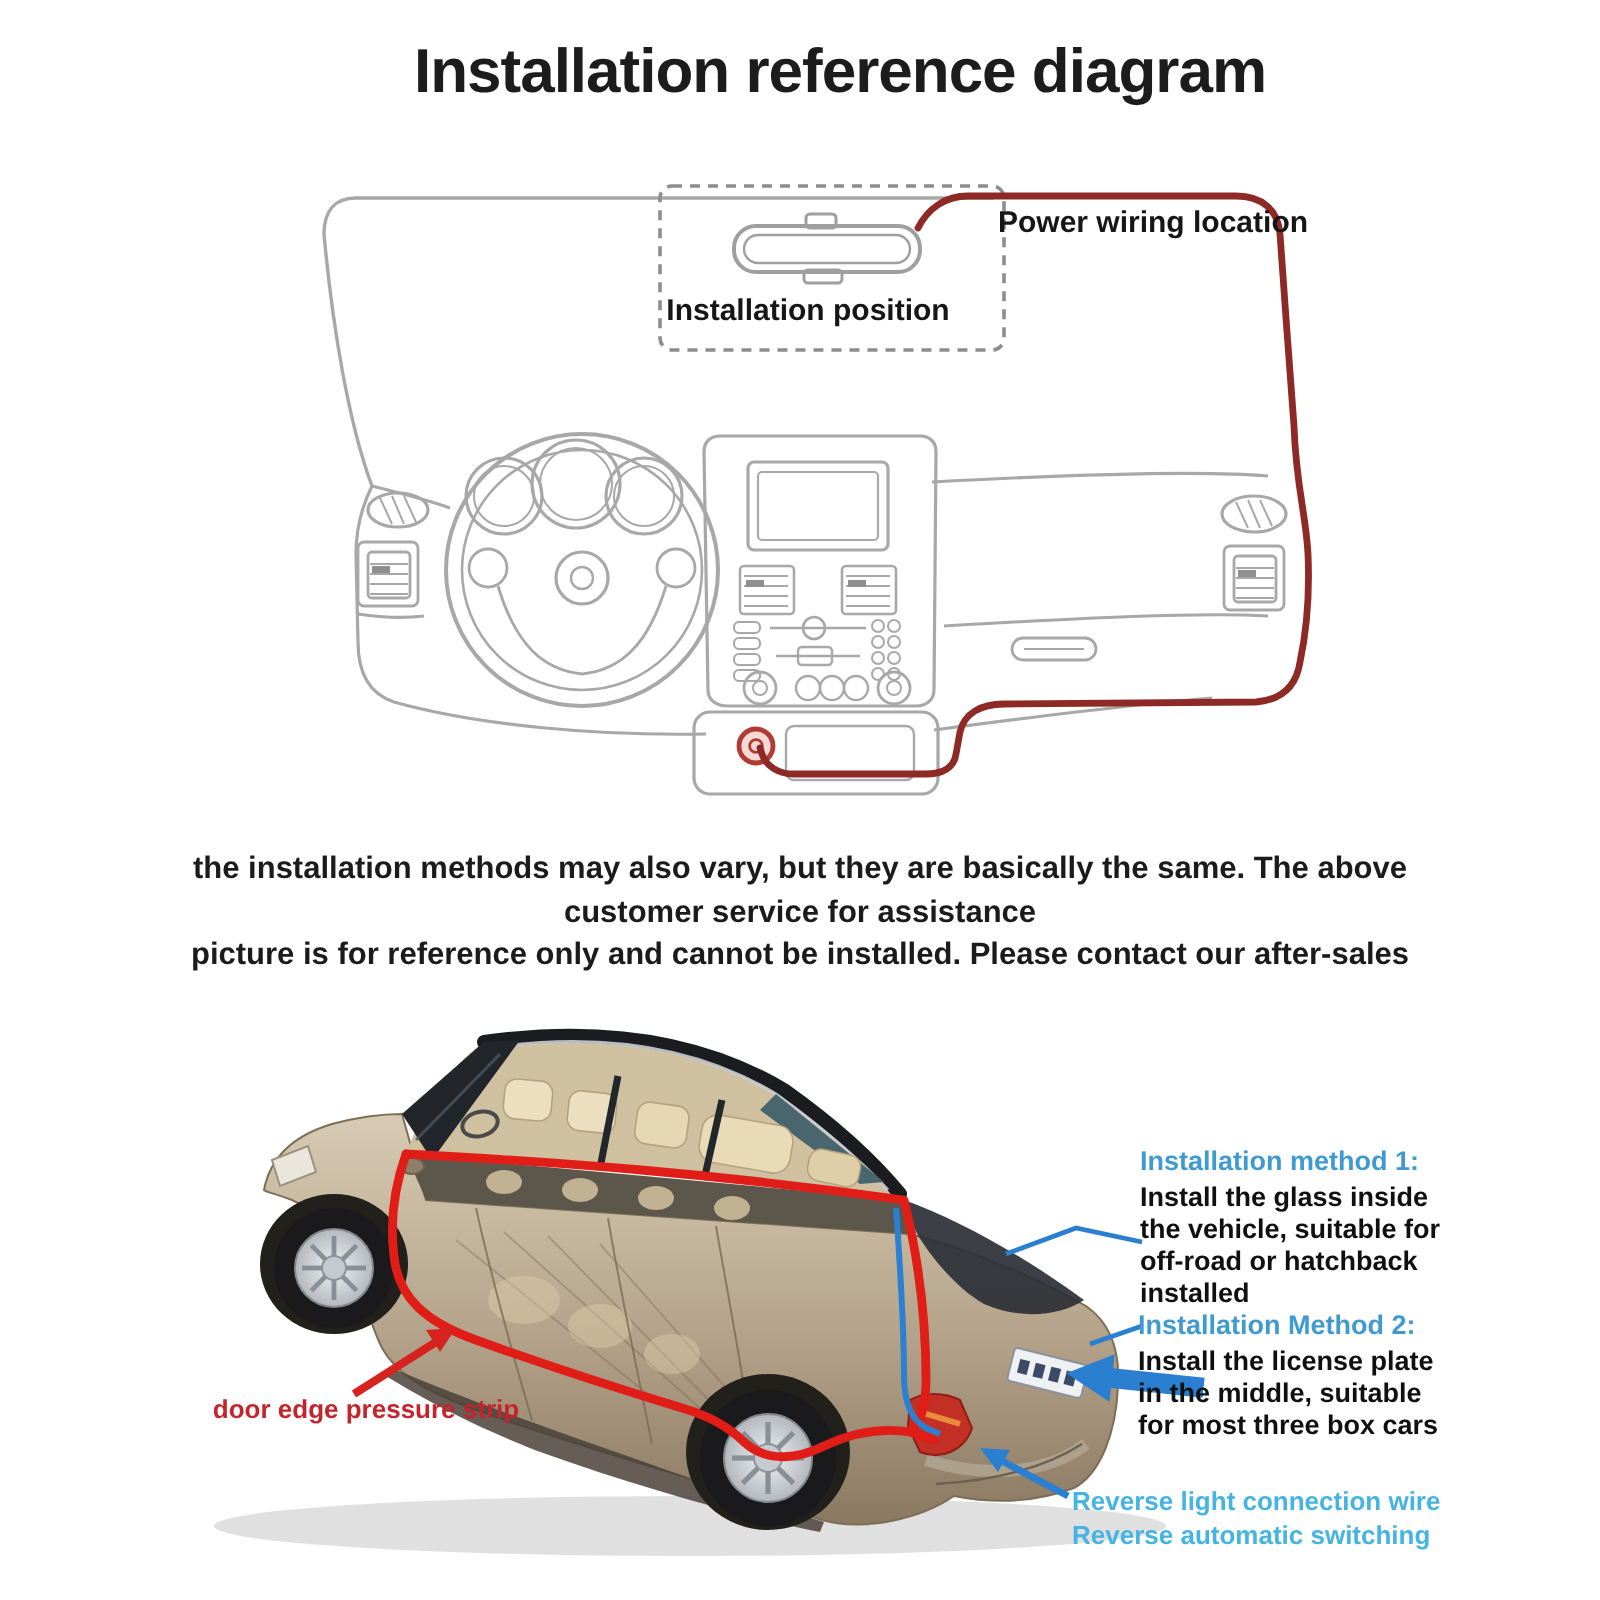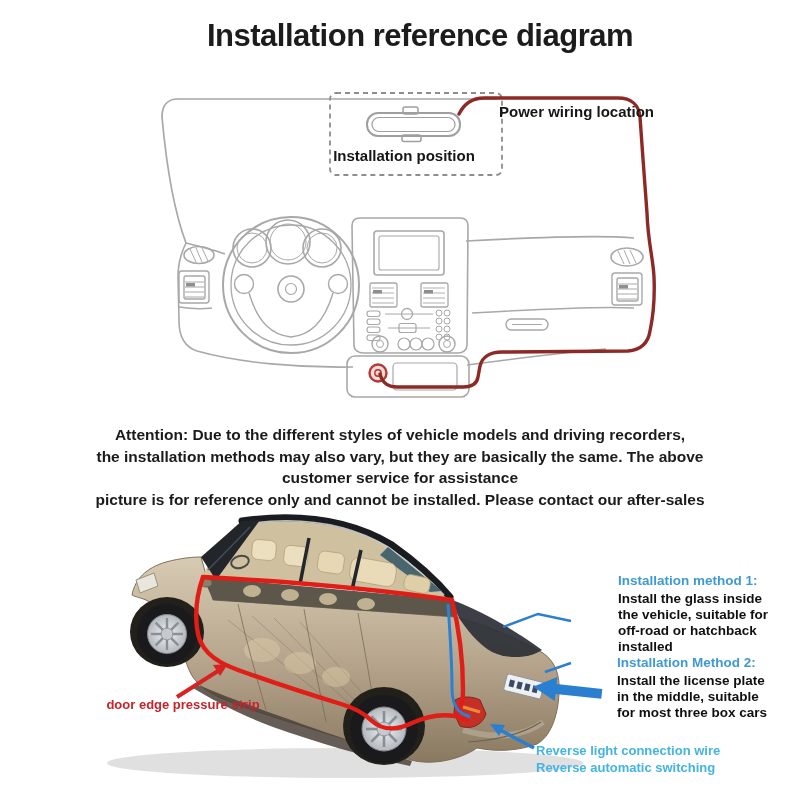--- a/index.html
+++ b/index.html
@@ -8,21 +8,21 @@
   .abs{position:absolute;}
   .lbl{font-weight:bold;color:#161616;white-space:nowrap;}
   #page-title{left:40px;top:18px;width:760px;text-align:center;
               font-size:31px;font-weight:bold;color:#1c1c1c;letter-spacing:-0.5px;}
   .dash-label{font-size:15px;text-align:right;}
   #power-wiring-label{left:499px;top:103px;}
   #installation-position-label{left:318px;top:147px;width:172px;text-align:center;}
   #link-charger-label{left:341px;top:394px;width:150px;text-align:center;font-size:16px;}
   #attention-note{left:60px;top:424px;width:680px;text-align:center;
                   font-weight:bold;color:#1b1b1b;font-size:15.5px;line-height:21.5px;}
-  .m-label{font-size:13.5px;line-height:16px;font-weight:bold;color:#101010;white-space:nowrap;margin-left:48px;}
+  .m-label{font-size:13.5px;line-height:16px;font-weight:bold;color:#101010;white-space:nowrap;}
   .m-head{color:#3f9ad2;margin-bottom:2px;}
   #method1-label{left:570px;top:573px;}
   #method2-label{left:569px;top:655px;}
   #hidden-line-label{left:92px;top:695px;width:182px;text-align:center;
                      color:#c4242b;font-size:13px;line-height:19px;font-weight:bold;}
   #reverse-label{left:536px;top:743px;color:#45b4e2;font-size:13px;line-height:16.5px;font-weight:bold;}
   svg{display:block;}
 </style>
 </head>
 <body>
@@ -152,21 +152,20 @@
              C642,62 645,100 647,128 C648,158 653,172 654,192
              C655,215 653,232 650,246 C648,259 640,265 628,266
              L502,267 C490,267 482,272 480,281 L478,292
              C477,299 471,302 463,302 L397,302 C389,302 383,298 381,292 L380,289" fill="none" stroke="#8e2a26" stroke-width="3.4" stroke-linejoin="round" stroke-linecap="round"></path>
   </svg>
 
   <div class="abs lbl dash-label" id="power-wiring-label">Power wiring location</div>
   <div class="abs lbl dash-label" id="installation-position-label">Installation position</div>
 
   <div class="abs" id="attention-note">
-    <div>Attention: Due to the different styles of vehicle models and driving recorders,</div>
     <div>the installation methods may also vary, but they are basically the same. The above</div>
     <div>customer service for assistance</div>
     <div>picture is for reference only and cannot be installed. Please contact our after-sales</div>
   </div>
 
   <svg class="abs" style="left:0;top:500px" width="800" height="300" viewBox="0 0 800 300">
     <defs>
       <linearGradient id="bodyGrad" x1="0" y1="0" x2="0" y2="1">
         <stop offset="0" stop-color="#d8cbb3"></stop>
         <stop offset="0.55" stop-color="#b3a289"></stop>

